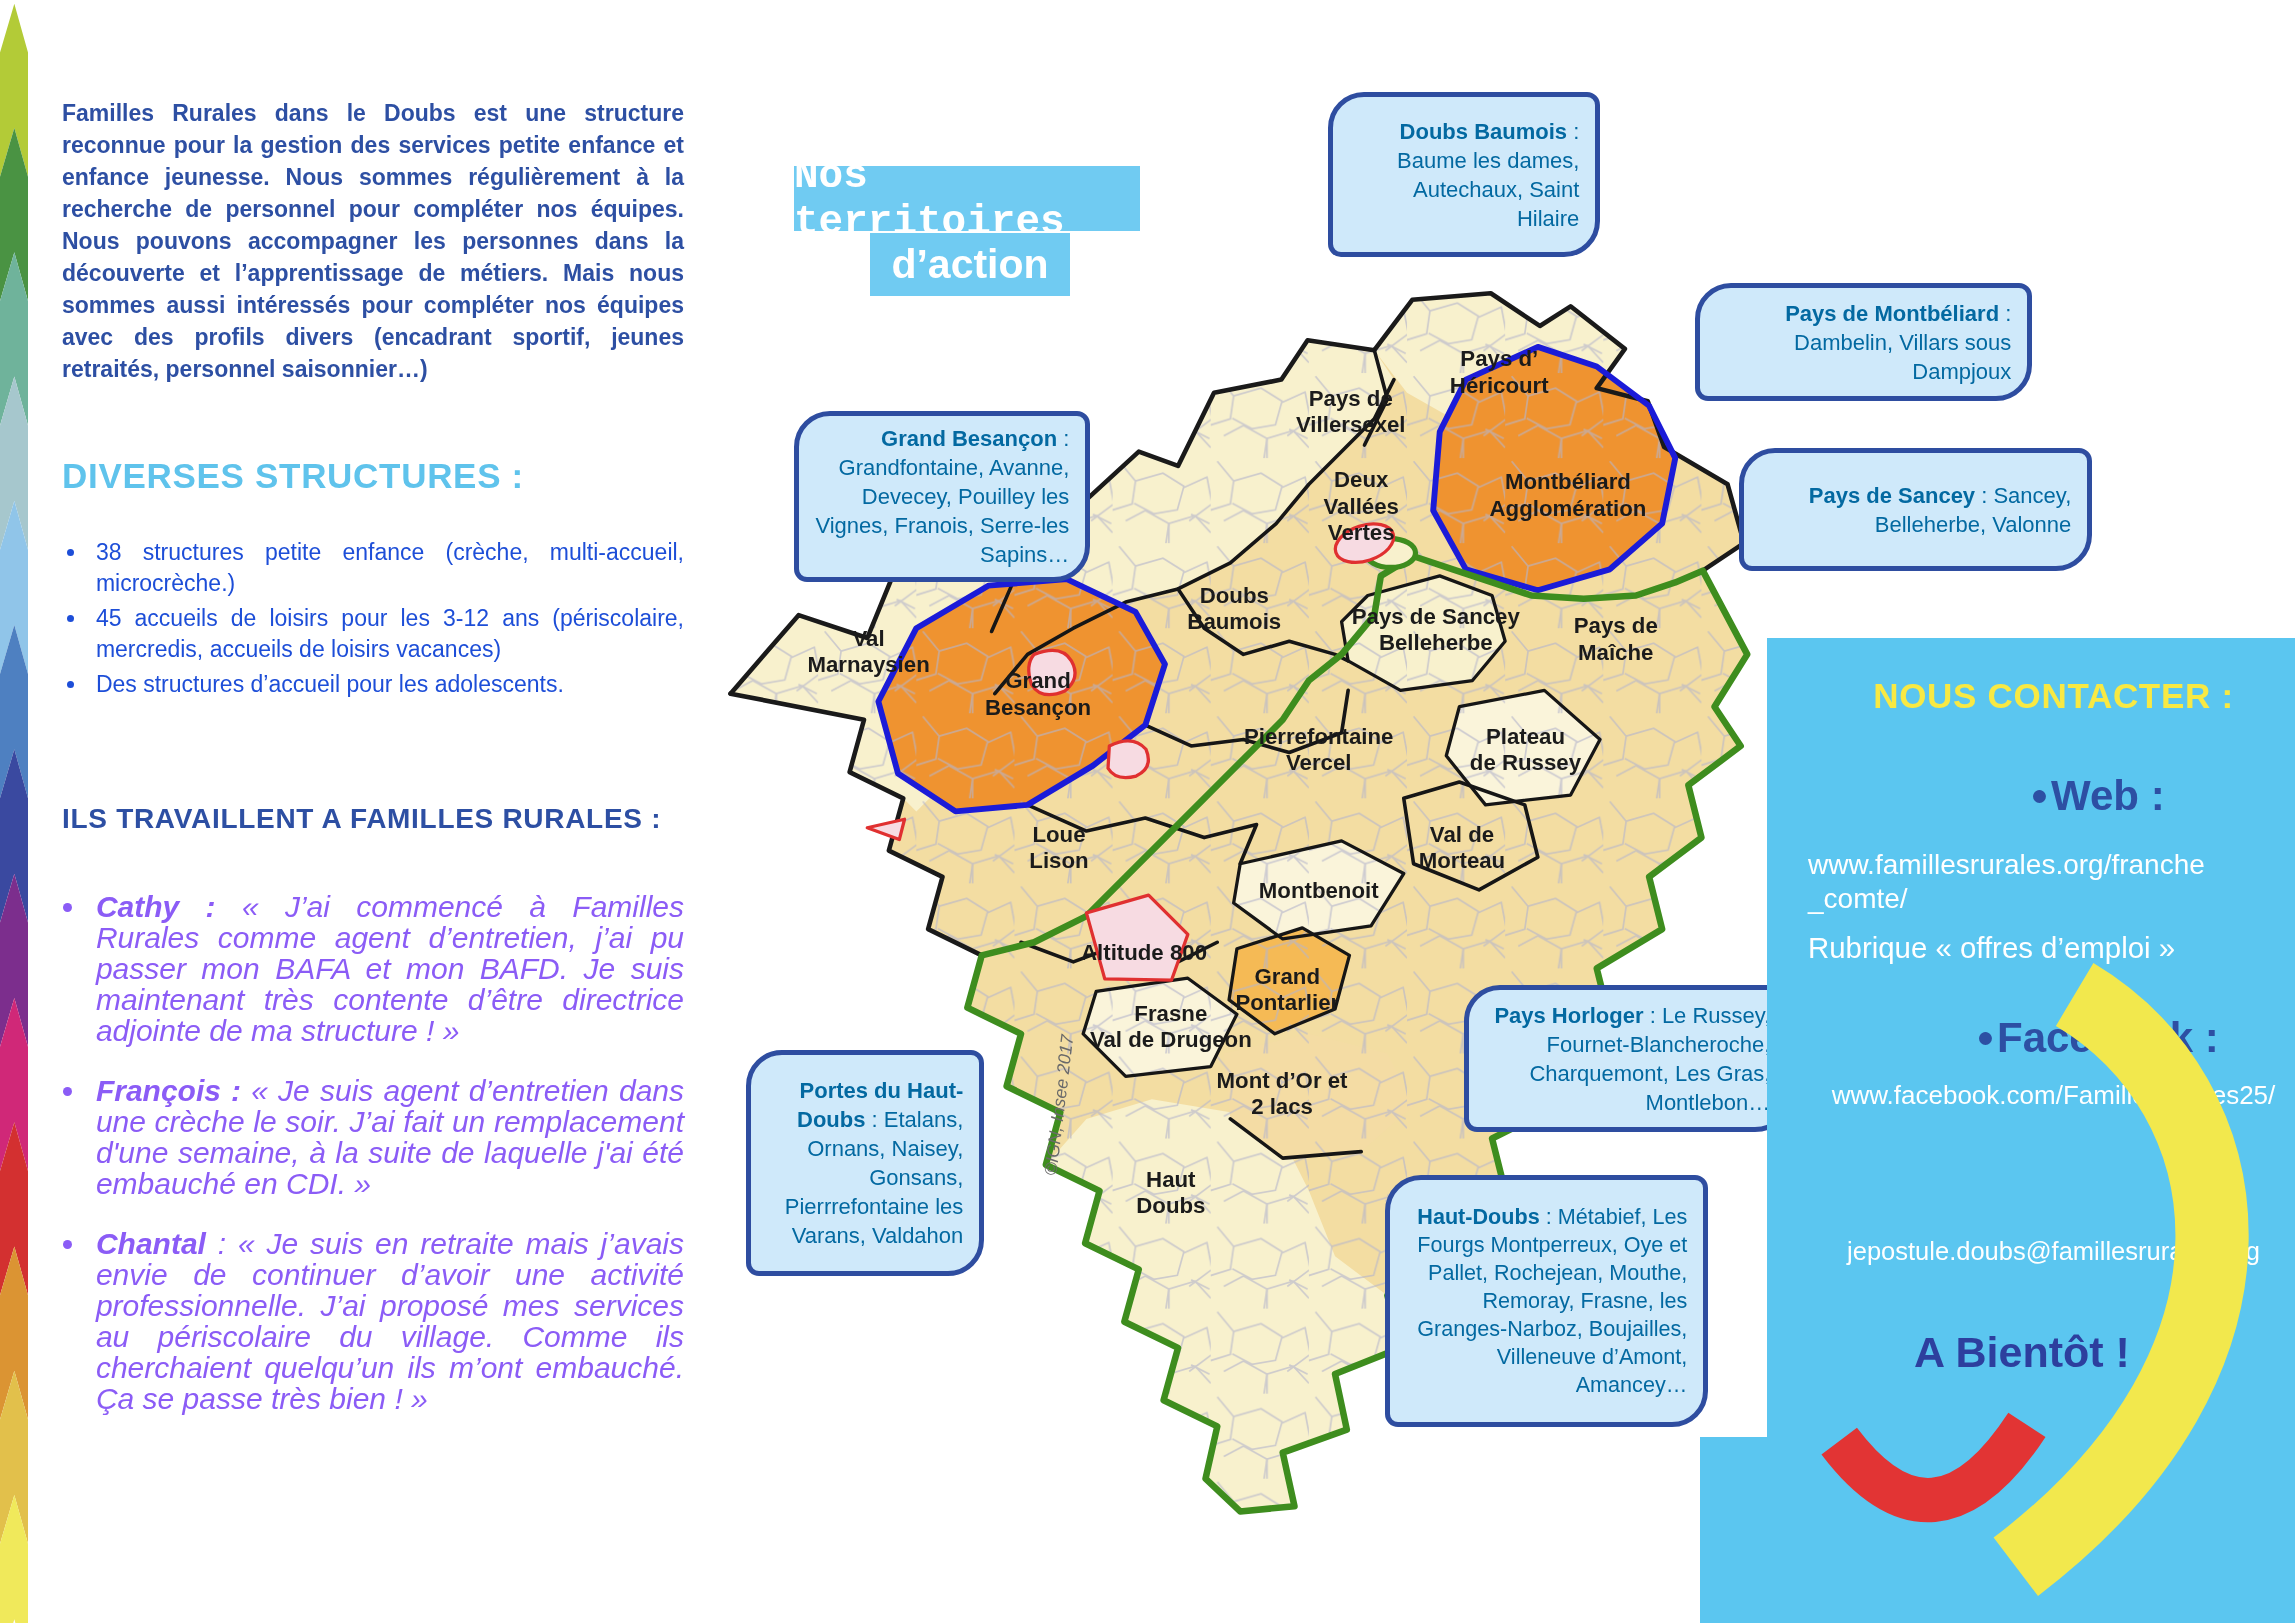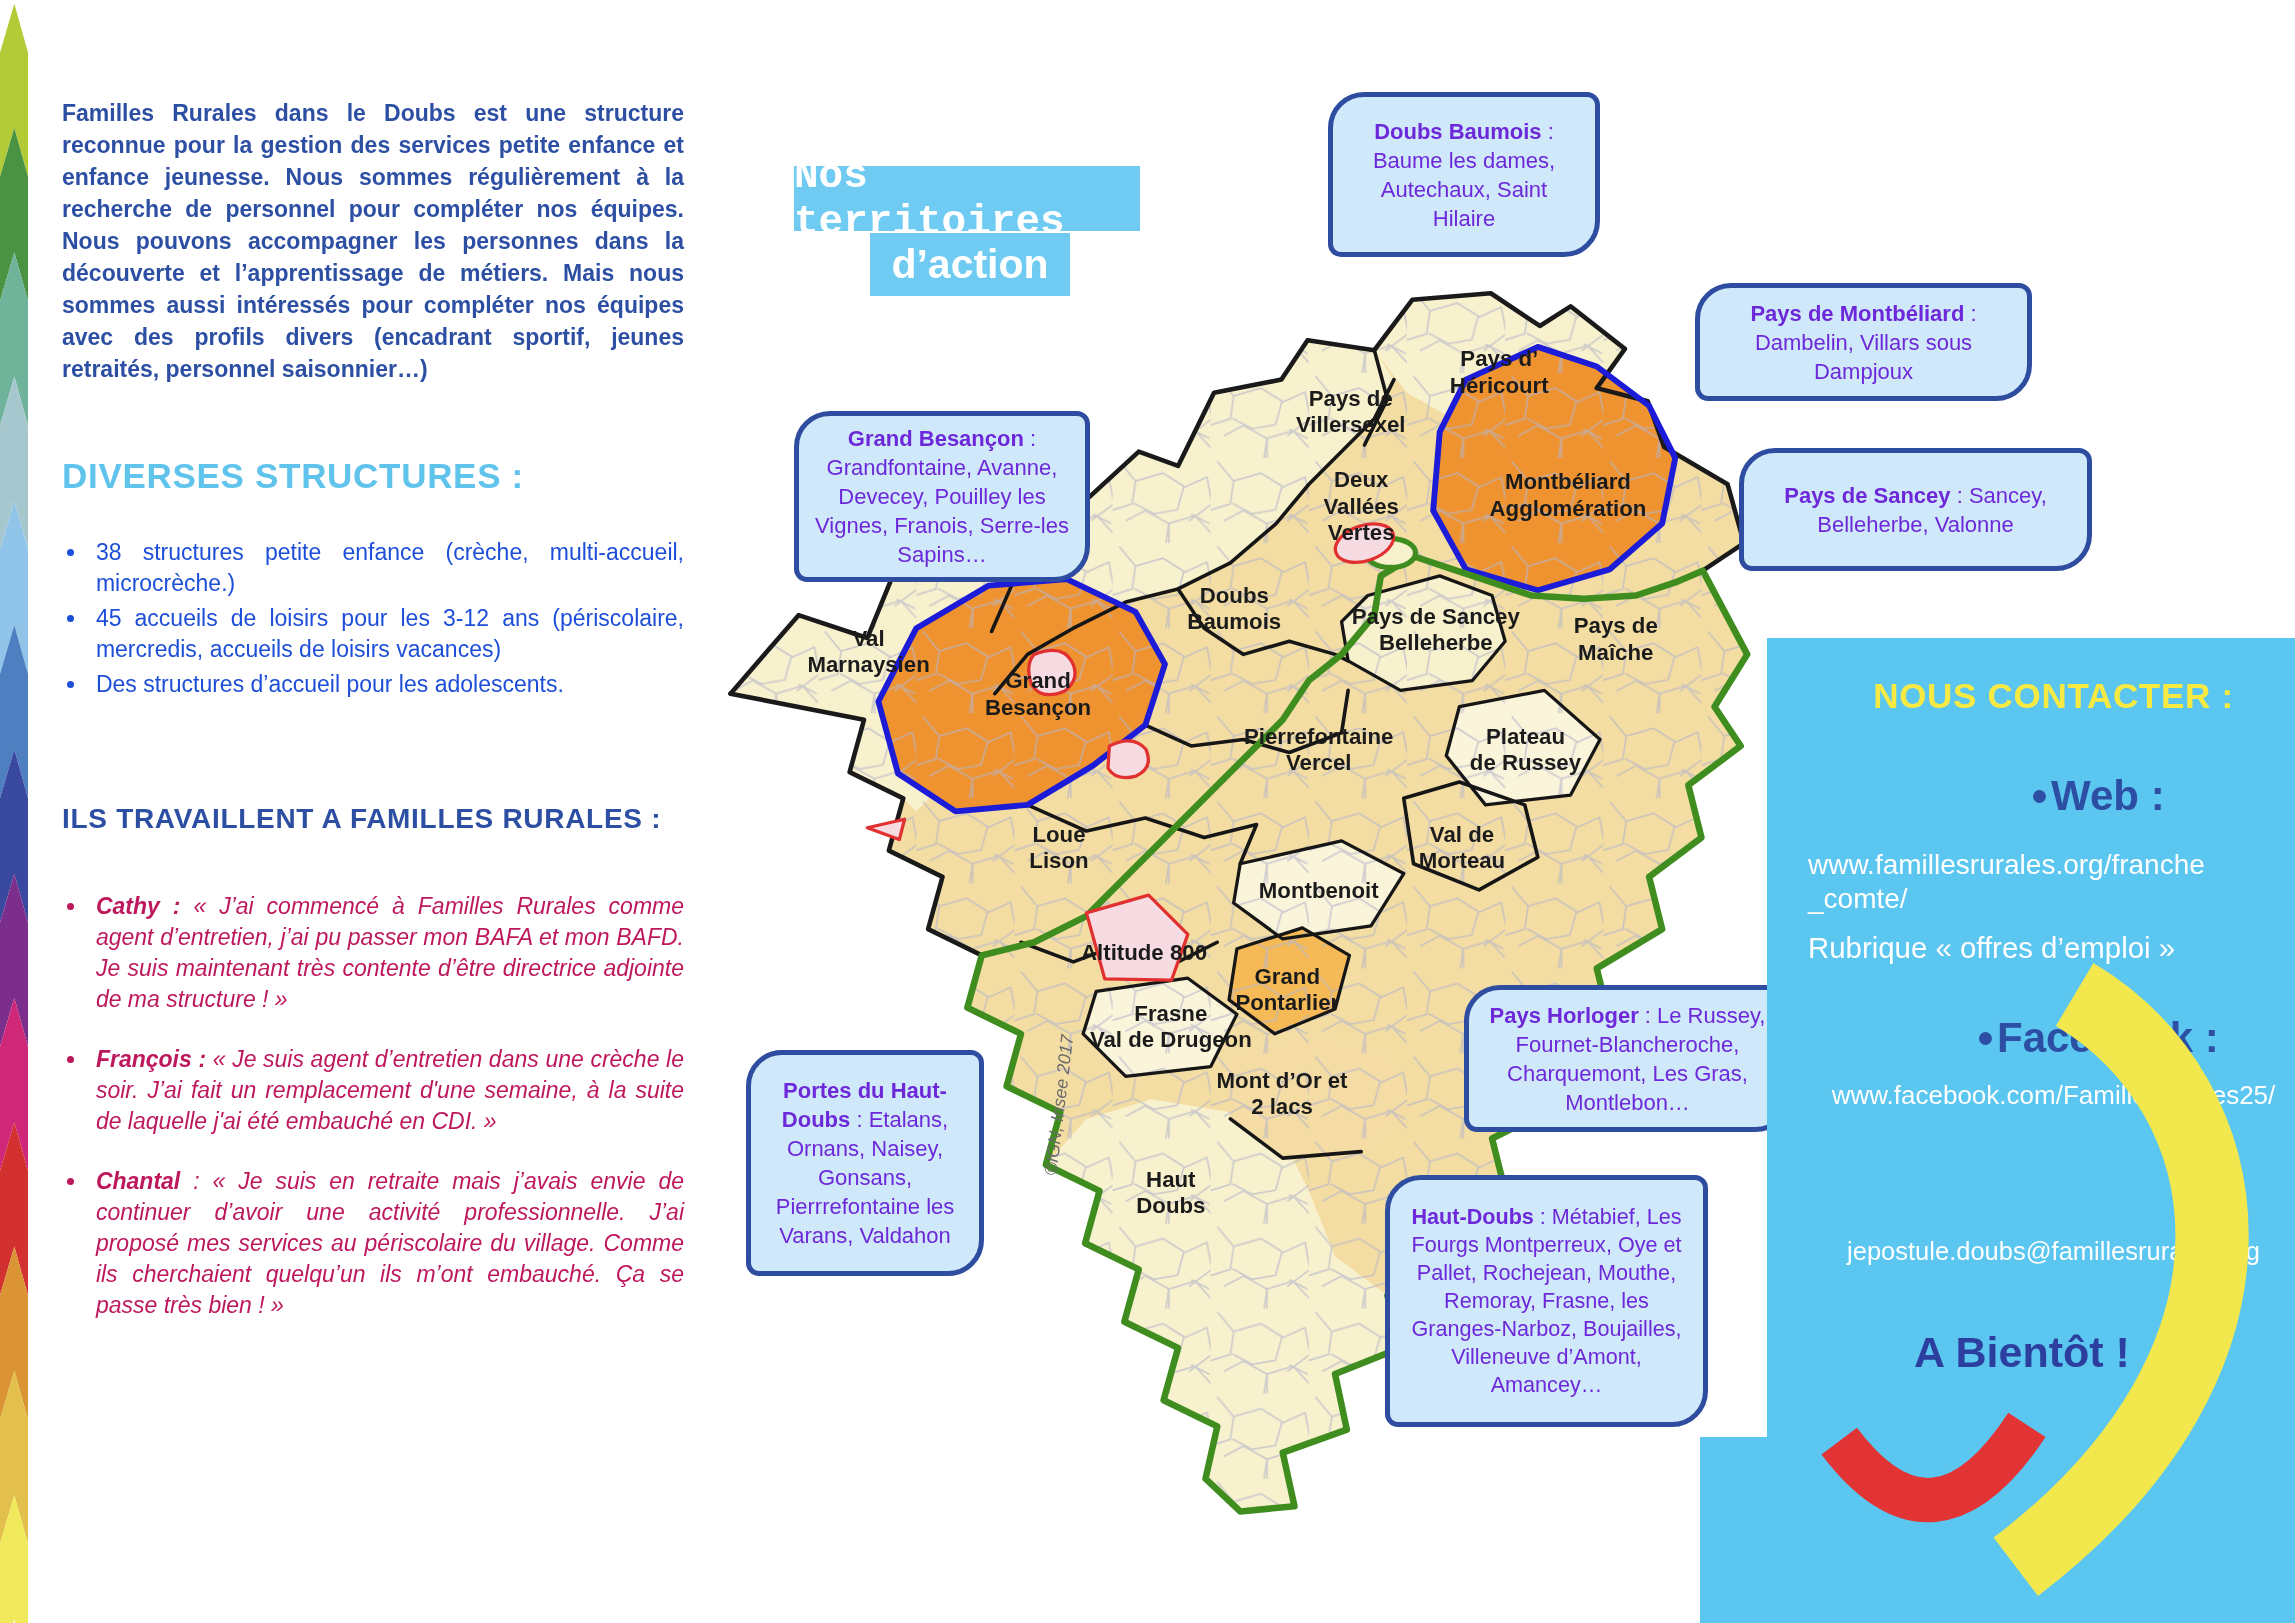--- a/index.html
+++ b/index.html
@@ -8,31 +8,31 @@
   
   #rainbow{position:absolute;left:0;top:0;width:28px;height:1623px;}
   
   #left-col{position:absolute;left:62px;top:97px;width:622px;}
   .intro{color:var(--c-navy);font-weight:bold;font-size:23px;line-height:32px;text-align:justify;margin:0;}
   .h-lblue{color:var(--c-heading-lblue);font-weight:bold;font-size:35px;margin:71px 0 0 0;letter-spacing:0.7px;}
   .h-navy{color:var(--c-navy);font-weight:bold;font-size:28px;line-height:42px;margin:98px 0 0 0;letter-spacing:0.7px;}
   ul.blist{margin:41px 0 0 0;padding:0 0 0 26px;list-style:disc;}
   ul.blist li{font-size:23px;line-height:31px;color:#1d4ed8;text-align:justify;padding-left:7.9px;margin-bottom:3.9px;}
   ul.tlist{margin:51px 0 0 0;padding:0 0 0 26px;list-style:disc;}
-  ul.tlist li{font-size:23px;line-height:31px;color:#be185d;text-align:justify;padding-left:7.9px;margin-bottom:29px;font-style:italic;}
+  ul.tlist li{font-size:30px;line-height:31px;color:#8b5cf6;text-align:justify;padding-left:7.9px;margin-bottom:29px;font-style:italic;}
   ul.tlist li b{font-style:italic;}
   
   .title-block{position:absolute;background:var(--c-title-block);color:#fff;font-weight:bold;
                display:flex;align-items:center;justify-content:center;font-size:41px;}
   #title1{left:794px;top:166px;width:346px;height:65px;font-family:Liberation Mono, monospace;}
   #title2{left:870px;top:233px;width:200px;height:63px;text-align:right;}
   
   .callout{position:absolute;background:var(--c-box-bg);border:5.9px solid var(--c-box-border);
            border-radius:36px 13px 36px 13px;display:flex;align-items:center;justify-content:center;
-           text-align:center;color:#6d28d9;font-size:22px;line-height:29px;padding:9.2px 15.7px;box-sizing:border-box;}
+           text-align:right;color:#0369a1;font-size:22px;line-height:29px;padding:9.2px 15.7px;box-sizing:border-box;}
   .callout b{font-weight:bold;}
   #box-grand-besancon{left:794px;top:411px;width:296px;height:171px;}
   #box-doubs-baumois{left:1328px;top:92px;width:272px;height:165px;}
   #box-pays-montbeliard{left:1695px;top:283px;width:337px;height:118px;}
   #box-pays-sancey{left:1739px;top:448px;width:353px;height:123px;}
   #box-portes{left:746px;top:1050px;width:238px;height:226px;}
   #box-pays-horloger{left:1464px;top:985px;width:327px;height:147px;}
   #box-haut-doubs{left:1385px;top:1175px;width:323px;height:252px;font-size:21.6px;line-height:28px;}
   
   #map{position:absolute;left:720px;top:288px;width:1060px;height:1230px;}

